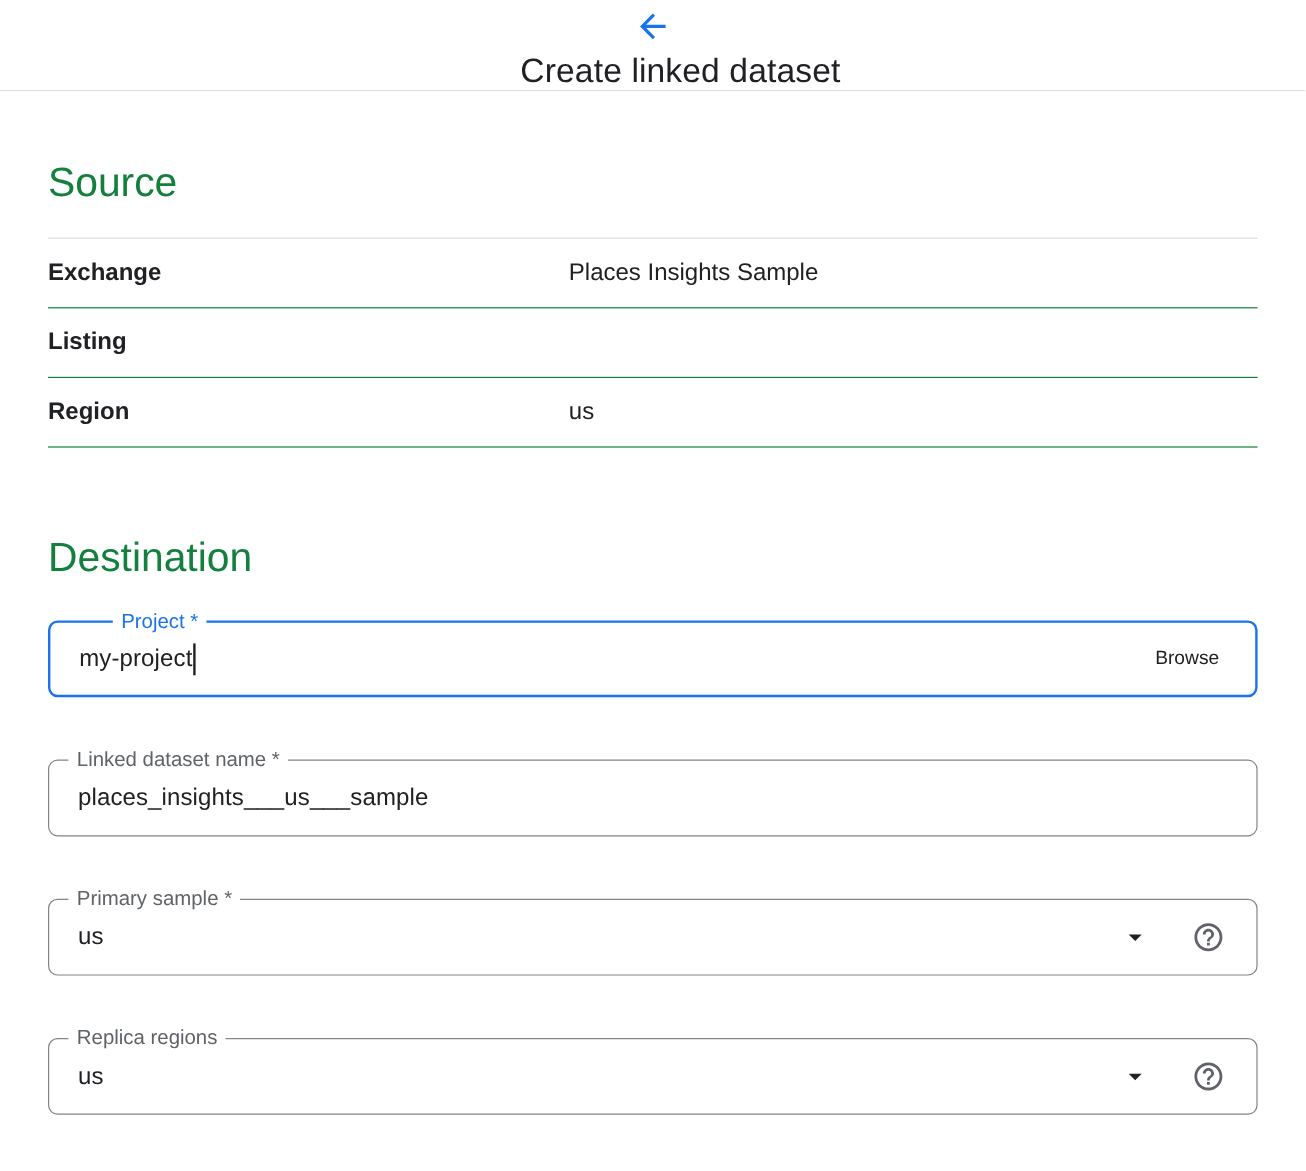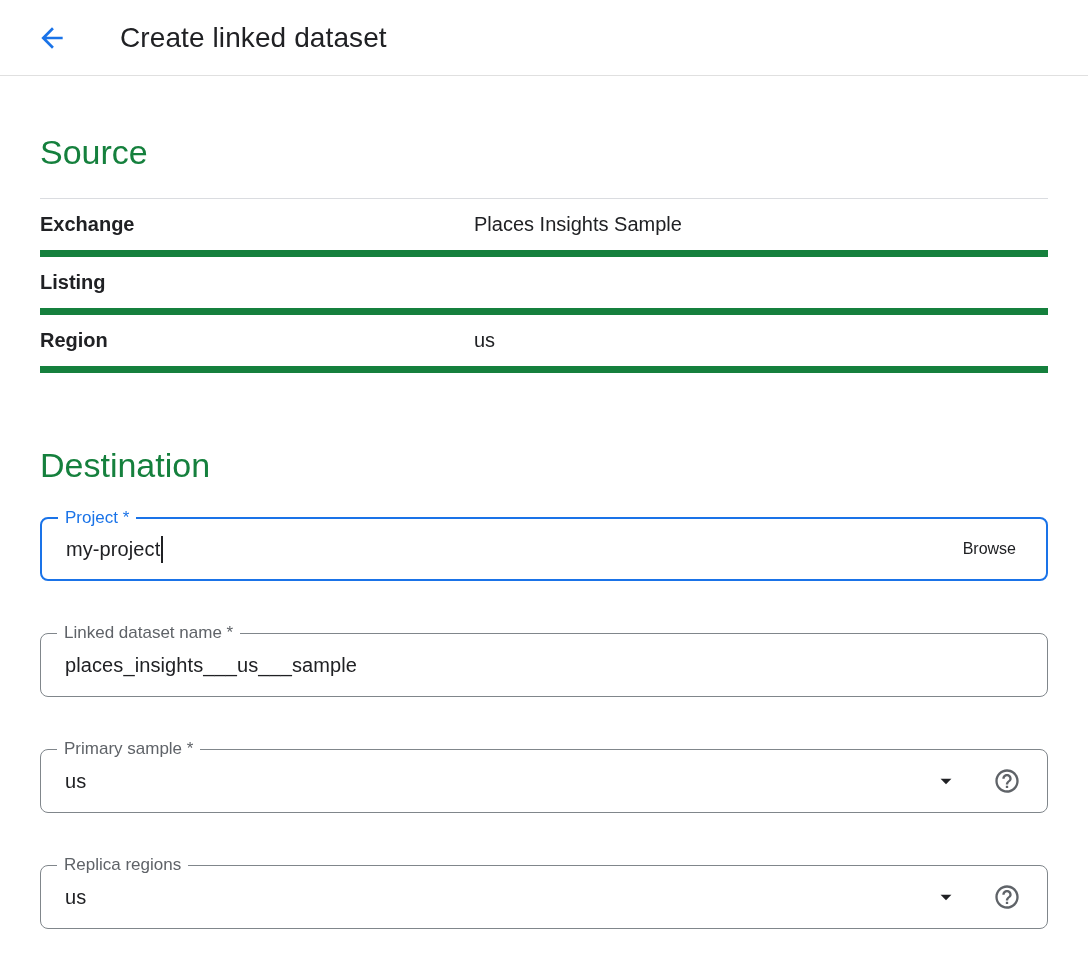--- a/index.html
+++ b/index.html
@@ -13,20 +13,21 @@
   }
 
   
   .header {
     display: flex;
     align-items: center;
     height: 76px;
     padding: 0 30px;
     border-bottom: 1px solid #e0e0e0;
     background: #ffffff;
+    flex-direction: column;
   }
   .back-btn {
     width: 44px;
     height: 44px;
     border: none;
     background: none;
     display: flex;
     align-items: center;
     justify-content: center;
     cursor: pointer;
@@ -51,21 +52,21 @@
   }
   .heading-source { margin-top: 54px; margin-bottom: 24px; }
   .heading-destination { margin-top: 70px; margin-bottom: 30px; }
 
   
   .source-table { border-top: 1px solid #dadce0; }
   .source-row {
     display: flex;
     align-items: center;
     height: 58px;
-    border-bottom: 7px solid #15803d;
+    border-bottom: 1px solid #15803d;
   }
   .source-label {
     width: 434px;
     font-size: 20px;
     font-weight: 700;
     color: #202124;
     flex-shrink: 0;
   }
   .source-value {
     font-size: 20px;
@@ -92,21 +93,21 @@
     position: absolute;
     top: -11px;
     left: 16px;
     background: #ffffff;
     padding: 0 7px;
     font-size: 17px;
     color: #5f6368;
     white-space: nowrap;
     line-height: 1.2;
   }
-  .field.focused .field-label { color: #1a73e8; }
+  .field.focused .field-label { color: #1a73e8; margin-left: 36px; }
 
   .field-value {
     flex: 1;
     display: flex;
     align-items: center;
     font-size: 20px;
     color: #202124;
     letter-spacing: 0.1px;
     overflow: hidden;
     white-space: nowrap;

